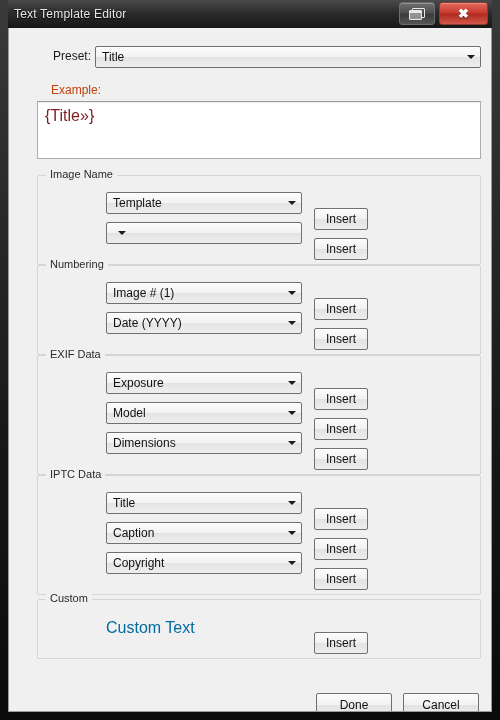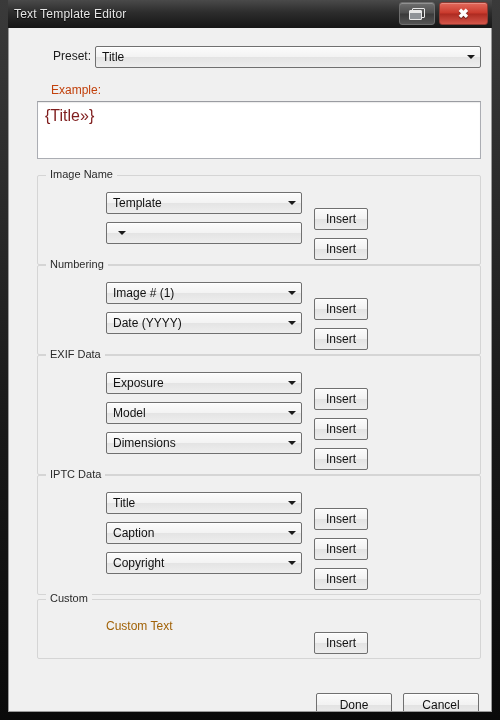--- a/index.html
+++ b/index.html
@@ -214,22 +214,22 @@
     font-family: "Liberation Sans", sans-serif;
   }
   .row .btn {
     position: absolute;
     left: 276px; top: 16px;
     width: 54px; height: 22px;
   }
   .custom-label {
     position: absolute;
     left: 68px; top: 3px;
-    font-size: 12px;
-    color: #a16207;
+    font-size: 16px;
+    color: #0369a1;
   }
 
   
   .footer-btn {
     position: absolute;
     width: 76px; height: 24px;
     top: 665px;
   }
   .footer-btn.done   { left: 307px; }
   .footer-btn.cancel { left: 394px; }

